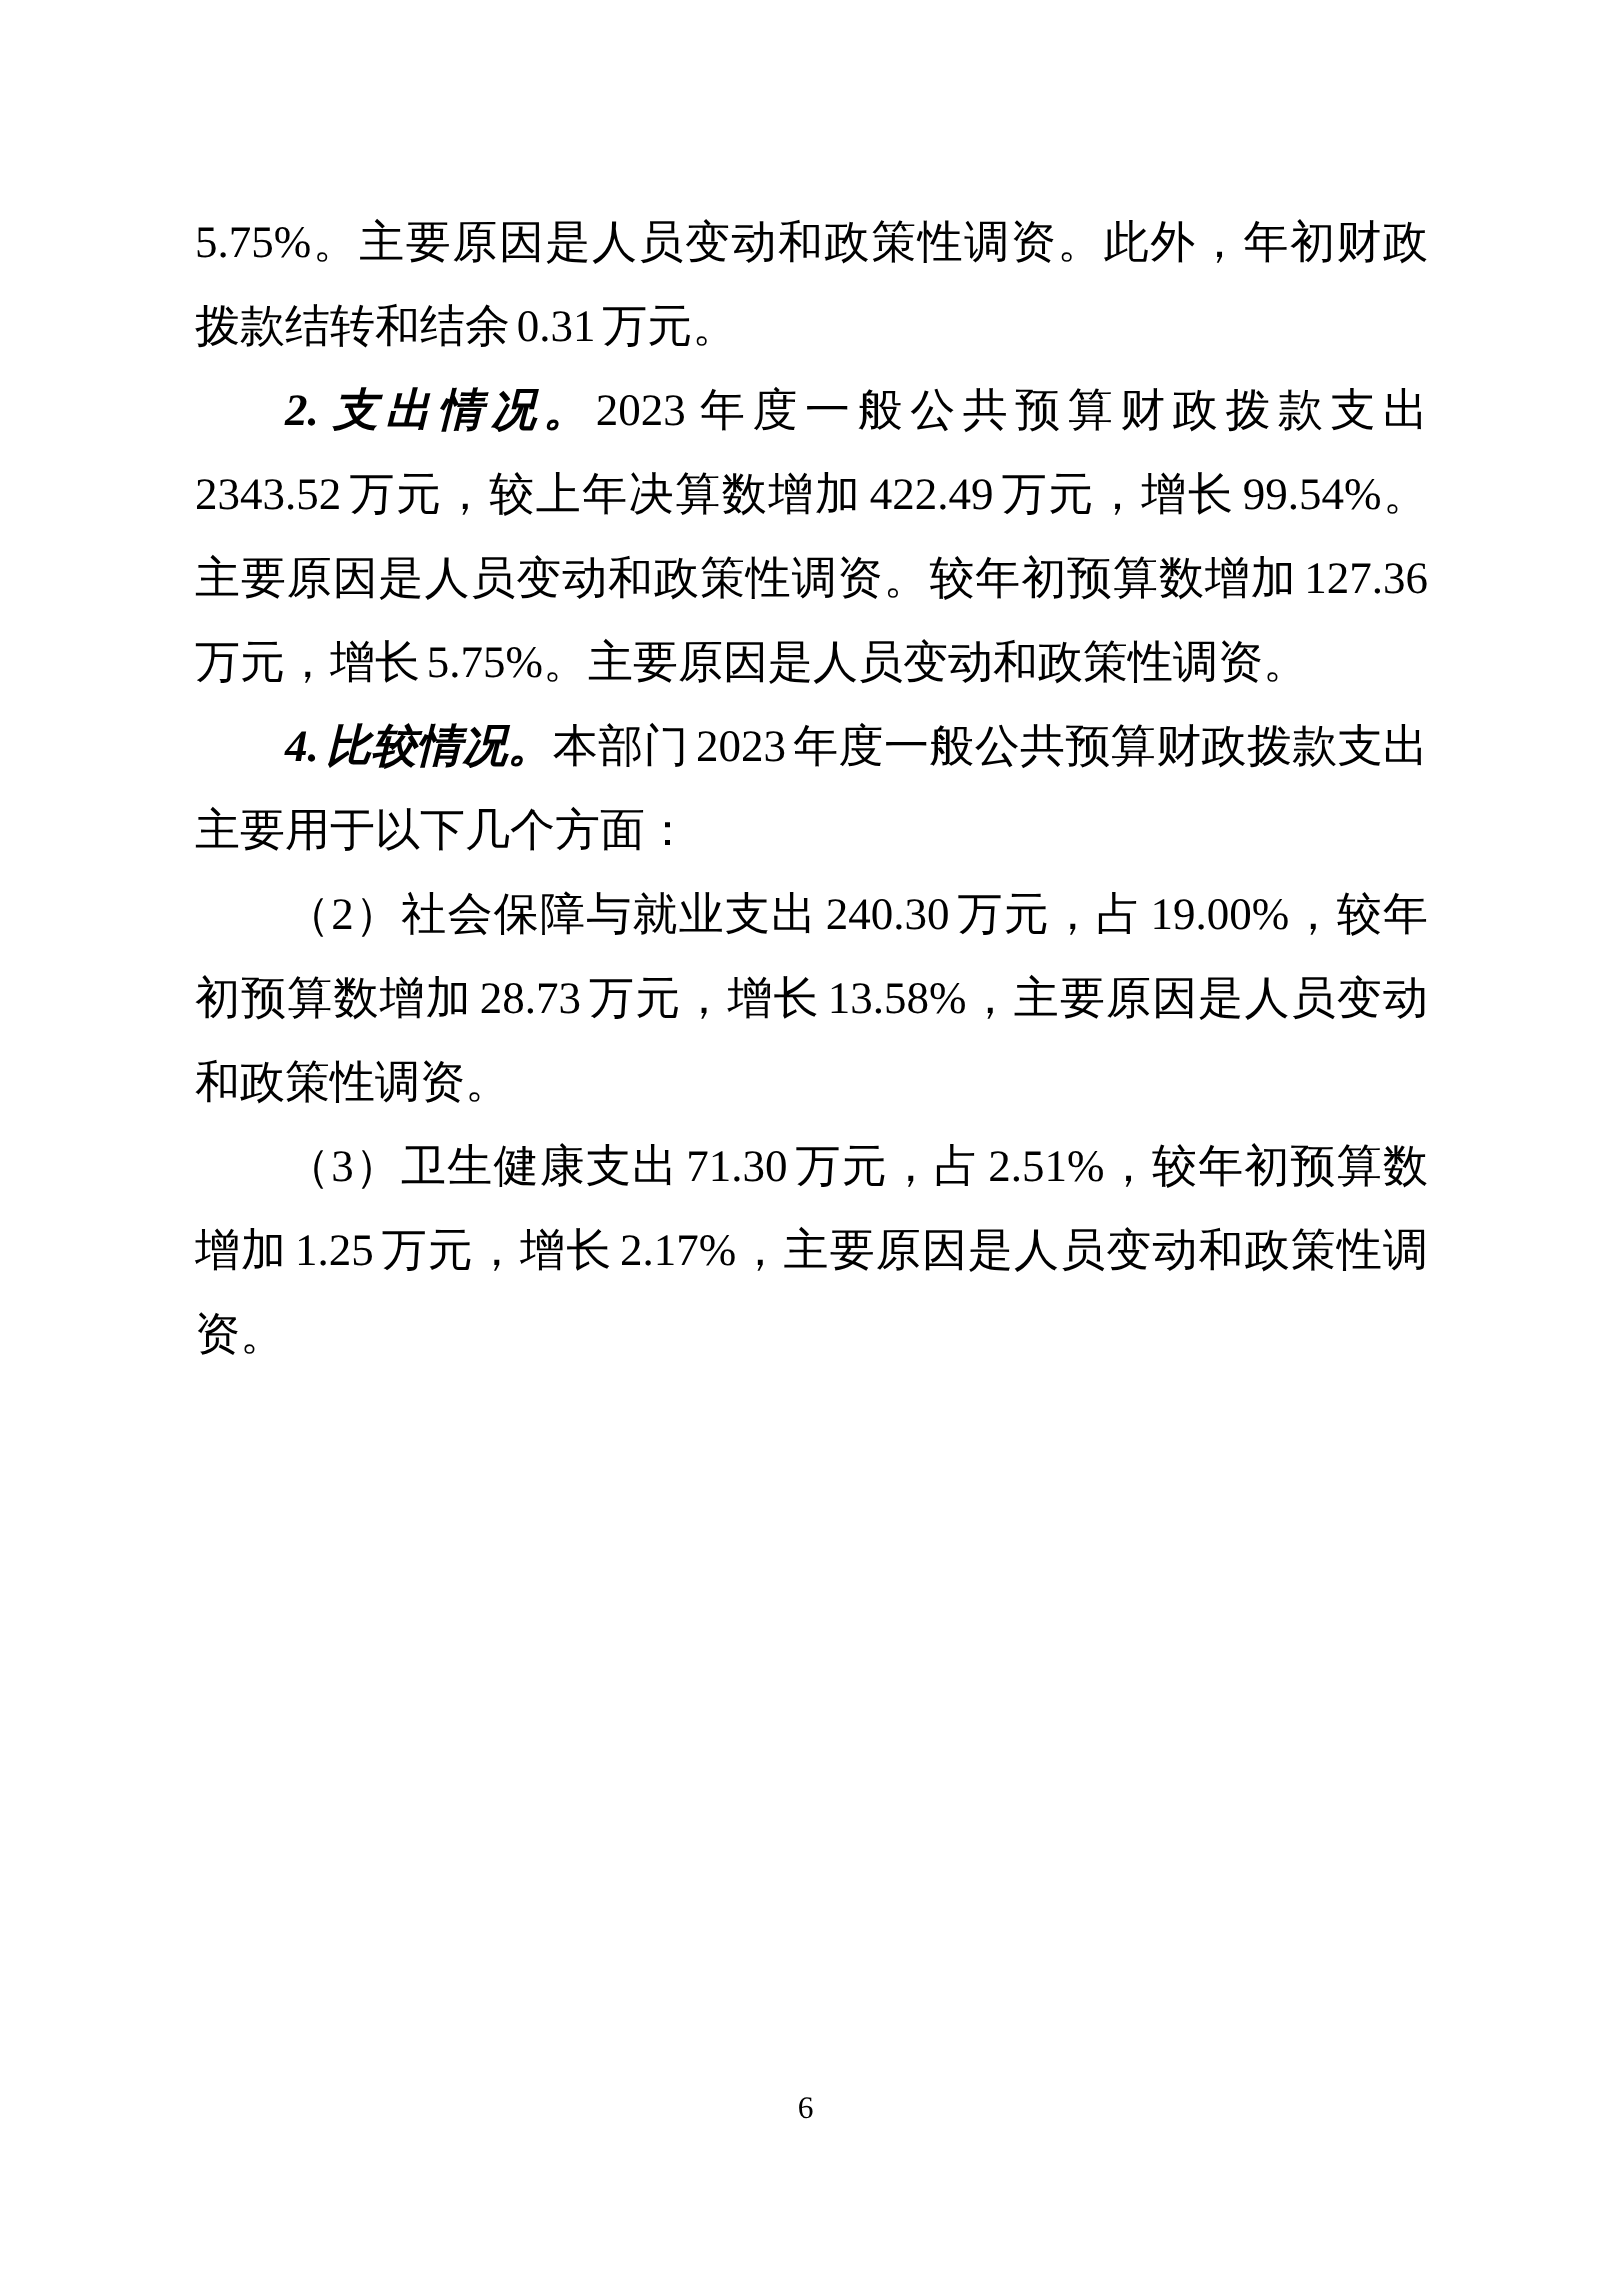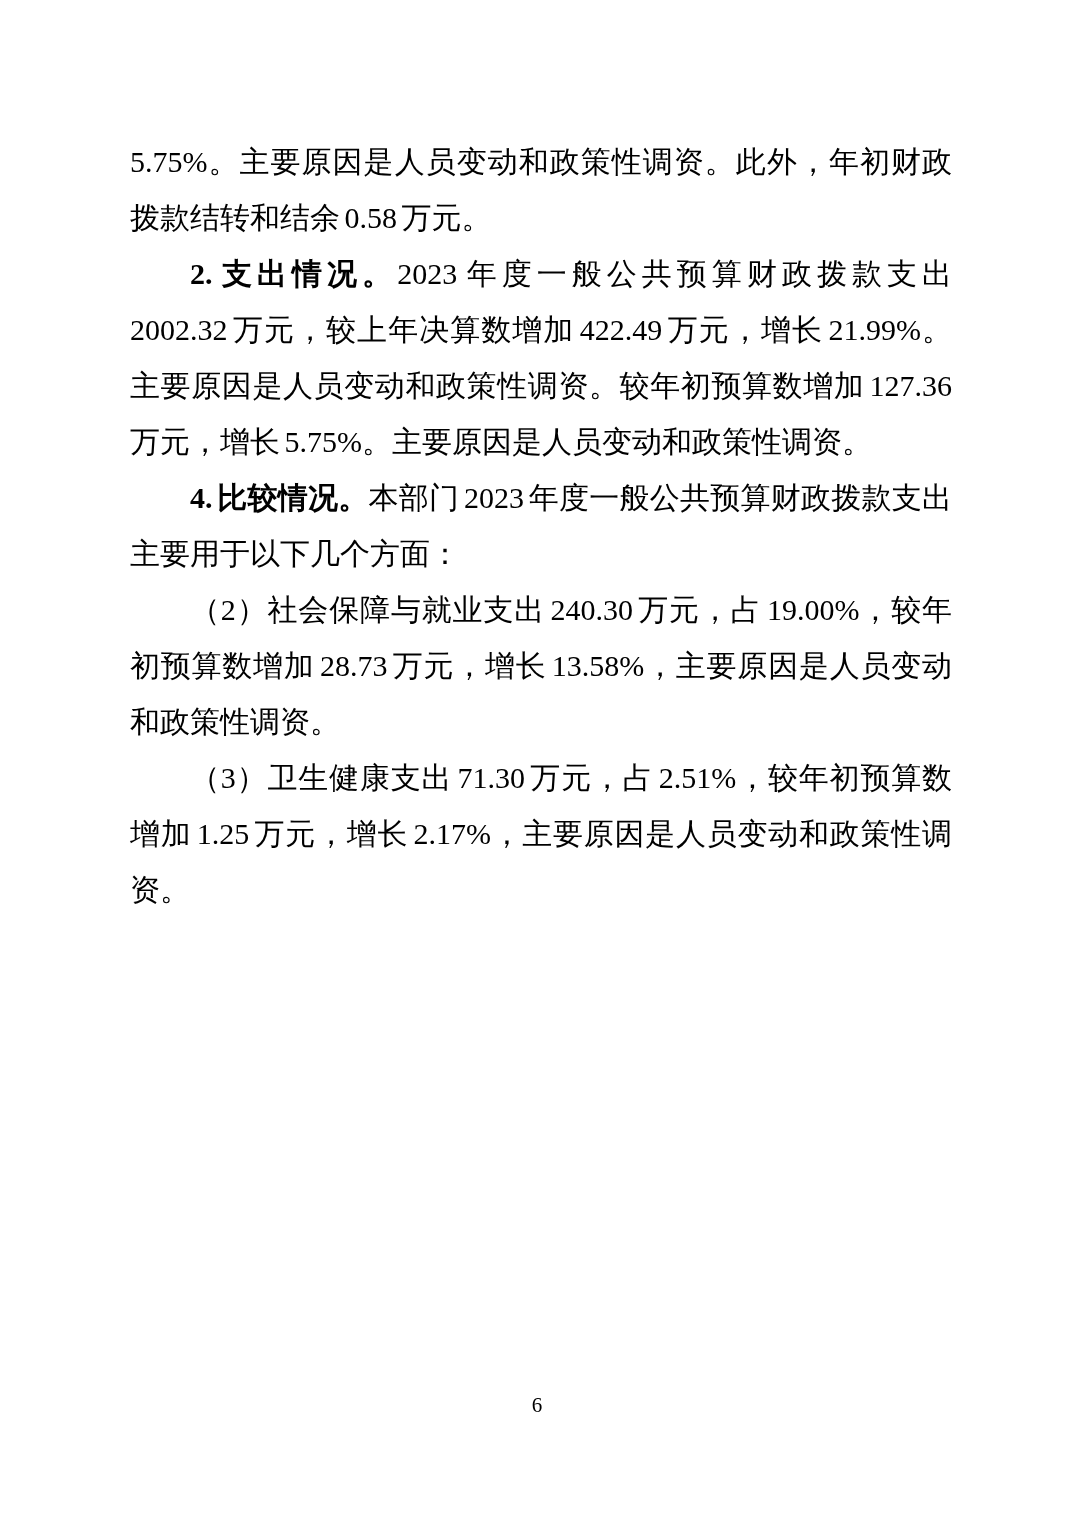--- a/index.html
+++ b/index.html
@@ -25,41 +25,41 @@
     top: 134px;
     width: 822px;
     font-size: 30px;
     line-height: 56px;
     text-align: justify;
     word-spacing: -3px;
     color: #000000;
   }
   .para { text-indent: 2em; }
   .para.no-indent { text-indent: 0; }
-  .para-heading { font-weight: 700; }
+  .para-heading { font-weight: 700; font-style: italic; }
   .page-footer {
     position: absolute;
     left: 0;
     top: 1392px;
     width: 1074px;
     text-align: center;
     font-size: 21px;
     line-height: 26px;
     color: #000000;
   }
 </style>
 </head>
 <body>
 
 <div class="page">
   <div class="content">
 
-    <p class="para no-indent">5.75%。主要原因是人员变动和政策性调资。此外，年初财政拨款结转和结余 0.58 万元。</p>
+    <p class="para no-indent">5.75%。主要原因是人员变动和政策性调资。此外，年初财政拨款结转和结余 0.31 万元。</p>
 
-    <p class="para"><span class="para-heading">2. 支出情况。</span><span>2023 年度一般公共预算财政拨款支出 2002.32 万元，较上年决算数增加 422.49 万元，增长 21.99%。主要原因是人员变动和政策性调资。较年初预算数增加 127.36 万元，增长 5.75%。主要原因是人员变动和政策性调资。</span></p>
+    <p class="para"><span class="para-heading">2. 支出情况。</span><span>2023 年度一般公共预算财政拨款支出 2343.52 万元，较上年决算数增加 422.49 万元，增长 99.54%。主要原因是人员变动和政策性调资。较年初预算数增加 127.36 万元，增长 5.75%。主要原因是人员变动和政策性调资。</span></p>
 
 
     <p class="para"><span class="para-heading">4. 比较情况。</span><span>本部门 2023 年度一般公共预算财政拨款支出主要用于以下几个方面：</span></p>
 
 
     <p class="para">（2）社会保障与就业支出 240.30 万元，占 19.00%，较年初预算数增加 28.73 万元，增长 13.58%，主要原因是人员变动和政策性调资。</p>
 
     <p class="para">（3）卫生健康支出 71.30 万元，占 2.51%，较年初预算数增加 1.25 万元，增长 2.17%，主要原因是人员变动和政策性调资。</p>
 
 

